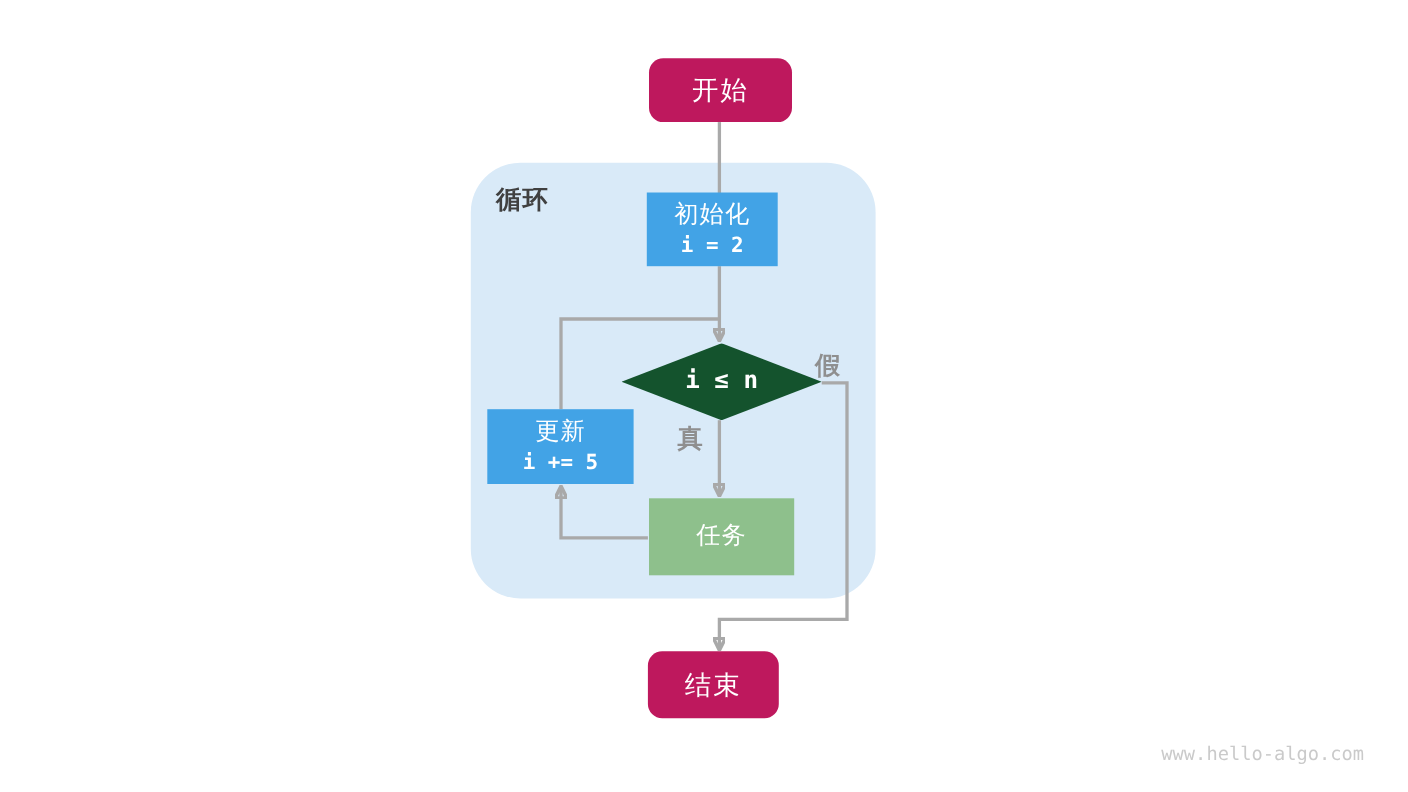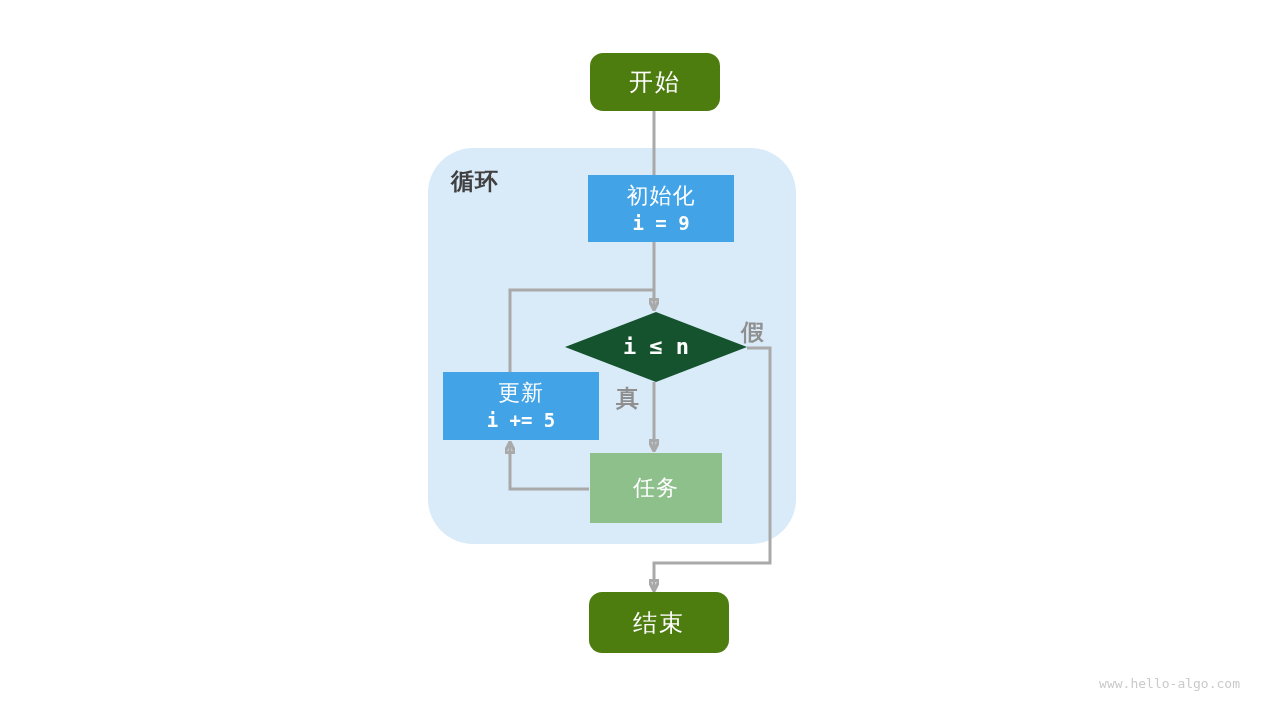--- a/index.html
+++ b/index.html
@@ -51,45 +51,45 @@
     z-index: 4;
     display: flex;
     flex-direction: column;
     align-items: center;
     justify-content: center;
     color: #ffffff;
     text-align: center;
     box-sizing: border-box;
   }
   .terminal {
-    background: #4d7c0f;
+    background: #be185d;
     border-radius: 13px;
     font-size: 24px;
     font-weight: 500;
     letter-spacing: 2px;
   }
   .process { background: #42a3e6; }
   .task    { background: #8ec08c; }
   .cjk {
     font-size: 22px;
     font-weight: 500;
     letter-spacing: 1px;
     line-height: 1.35;
   }
   .code {
     font-family: "DejaVu Sans Mono", "Liberation Mono", monospace;
     font-size: 19px;
     font-weight: bold;
     line-height: 1.35;
   }
   .n-start  { left: 590px; top: 53px;  width: 130px; height: 58px; }
-  .n-init   { left: 588px; top: 175px; width: 146px; height: 67px; }
-  .n-update { left: 443px; top: 372px; width: 156px; height: 68px; }
+  .n-init   { left: 588px; top: 175px; width: 119px; height: 67px; }
+  .n-update { left: 443px; top: 372px; width: 133px; height: 68px; }
   .n-task   { left: 590px; top: 453px; width: 132px; height: 70px; font-size: 25px; }
-  .n-end    { left: 589px; top: 592px; width: 140px; height: 61px; }
+  .n-end    { left: 589px; top: 592px; width: 119px; height: 61px; }
   .n-cond {
     left: 565px; top: 312px;
     width: 182px; height: 70px;
     background: #14532d;
     clip-path: polygon(50% 0, 100% 50%, 50% 100%, 0 50%);
   }
   .n-cond .code { font-size: 22px; }
   
   .edge-label {
     position: absolute;
@@ -98,21 +98,21 @@
     font-weight: bold;
     color: #8f8f8f;
   }
   .lbl-true  { left: 616px; top: 383px; }
   .lbl-false { left: 741px; top: 317px; }
   
   .watermark {
     position: absolute;
     right: 40px; top: 676px;
     font-family: "DejaVu Sans Mono", "Liberation Mono", monospace;
-    font-size: 13px;
+    font-size: 17px;
     color: #cacaca;
     z-index: 4;
   }
 </style>
 </head>
 <body>
 
 <div class="stage">
 
   <div class="loop-box"></div>
@@ -132,21 +132,21 @@
     <path d="M510,372 L510,290 L654,290"></path>
     <path d="M747,348 L770,348 L770,563 L654,563 L654,590" marker-end="url(#arrow)"></path>
   </svg>
 
   <div class="node terminal n-start">
     <span>开始</span>
   </div>
 
   <div class="node process n-init">
     <span class="cjk">初始化</span>
-    <span class="code">i = 9</span>
+    <span class="code">i = 2</span>
   </div>
 
   <div class="node n-cond">
     <span class="code">i ≤ n</span>
   </div>
 
   <div class="node process n-update">
     <span class="cjk">更新</span>
     <span class="code">i += 5</span>
   </div>

